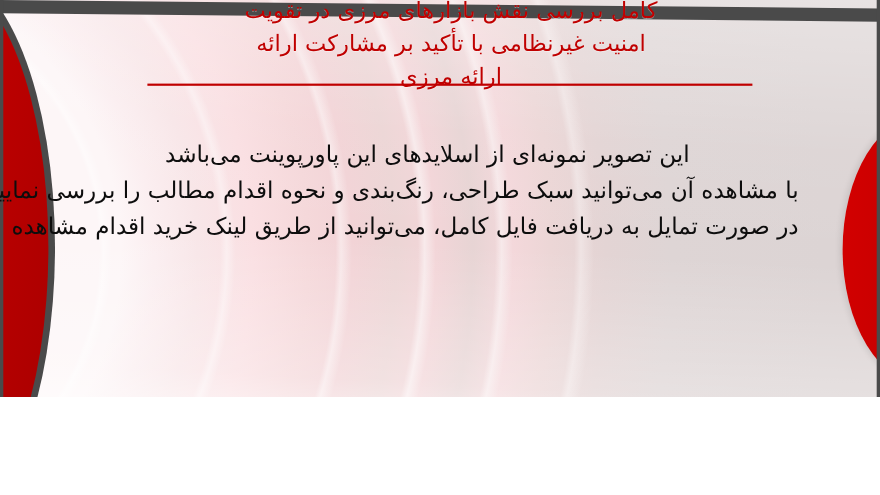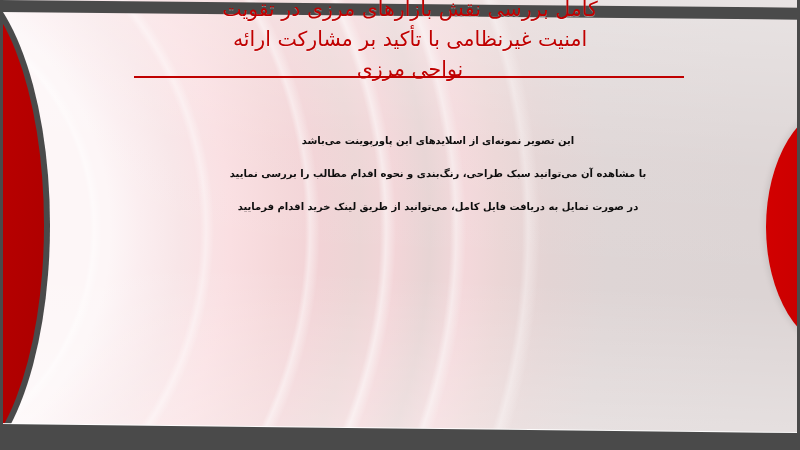--- a/index.html
+++ b/index.html
@@ -3,21 +3,21 @@
 <meta charset="utf-8">
 <style>
   html, body {
     margin: 0;
     padding: 0;
     background: #ffffff;
   }
   #slide {
     position: relative;
     width: 800px;
-    height: 450px;
+    height: 361px;
     overflow: hidden;
     font-family: "DejaVu Sans", sans-serif;
     background: #d8d2d2;
   }
 
   
   .bg-base {
     position: absolute;
     inset: 0;
     background:
@@ -151,26 +151,26 @@
     left: 134px; top: 76px;
     width: 550px; height: 2px;
     background: #c00000;
   }
 
   
   .body-block {
     position: absolute;
     left: 150px; top: 124px;
     width: 576px;
-    text-align: center;
+    text-align: left;
     direction: rtl;
     color: #0d0d0d;
-    font-size: 10px;
+    font-size: 21px;
     line-height: 33px;
-    font-weight: 700;
+    font-weight: 400;
   }
   .body-line { display: block; white-space: nowrap; }
 </style>
 </head>
 <body>
 
 <div id="slide">
 
   <div class="bg-base"></div>
   <div class="bg-arcs"></div>
@@ -185,24 +185,24 @@
 
   <div class="bar-top"></div>
   <div class="bar-bottom-hl"></div>
   <div class="bar-bottom"></div>
   <div class="edge-left"></div>
   <div class="edge-right"></div>
 
   <div class="title-block">
     <span class="title-line">کامل بررسی نقش بازارهای مرزی در تقویت</span>
     <span class="title-line">امنیت غیرنظامی با تأکید بر مشارکت ارائه</span>
-    <span class="title-line">نواحی مرزی</span>
+    <span class="title-line">ارائه مرزی</span>
   </div>
 
   <div class="title-rule"></div>
 
   <div class="body-block">
     <span class="body-line">این تصویر نمونه‌ای از اسلایدهای این پاورپوینت می‌باشد</span>
     <span class="body-line">با مشاهده آن می‌توانید سبک طراحی، رنگ‌بندی و نحوه اقدام مطالب را بررسی نمایید</span>
-    <span class="body-line">در صورت تمایل به دریافت فایل کامل، می‌توانید از طریق لینک خرید اقدام فرمایید</span>
+    <span class="body-line">در صورت تمایل به دریافت فایل کامل، می‌توانید از طریق لینک خرید اقدام مشاهده</span>
   </div>
 
 </div>
 
 </body></html>

